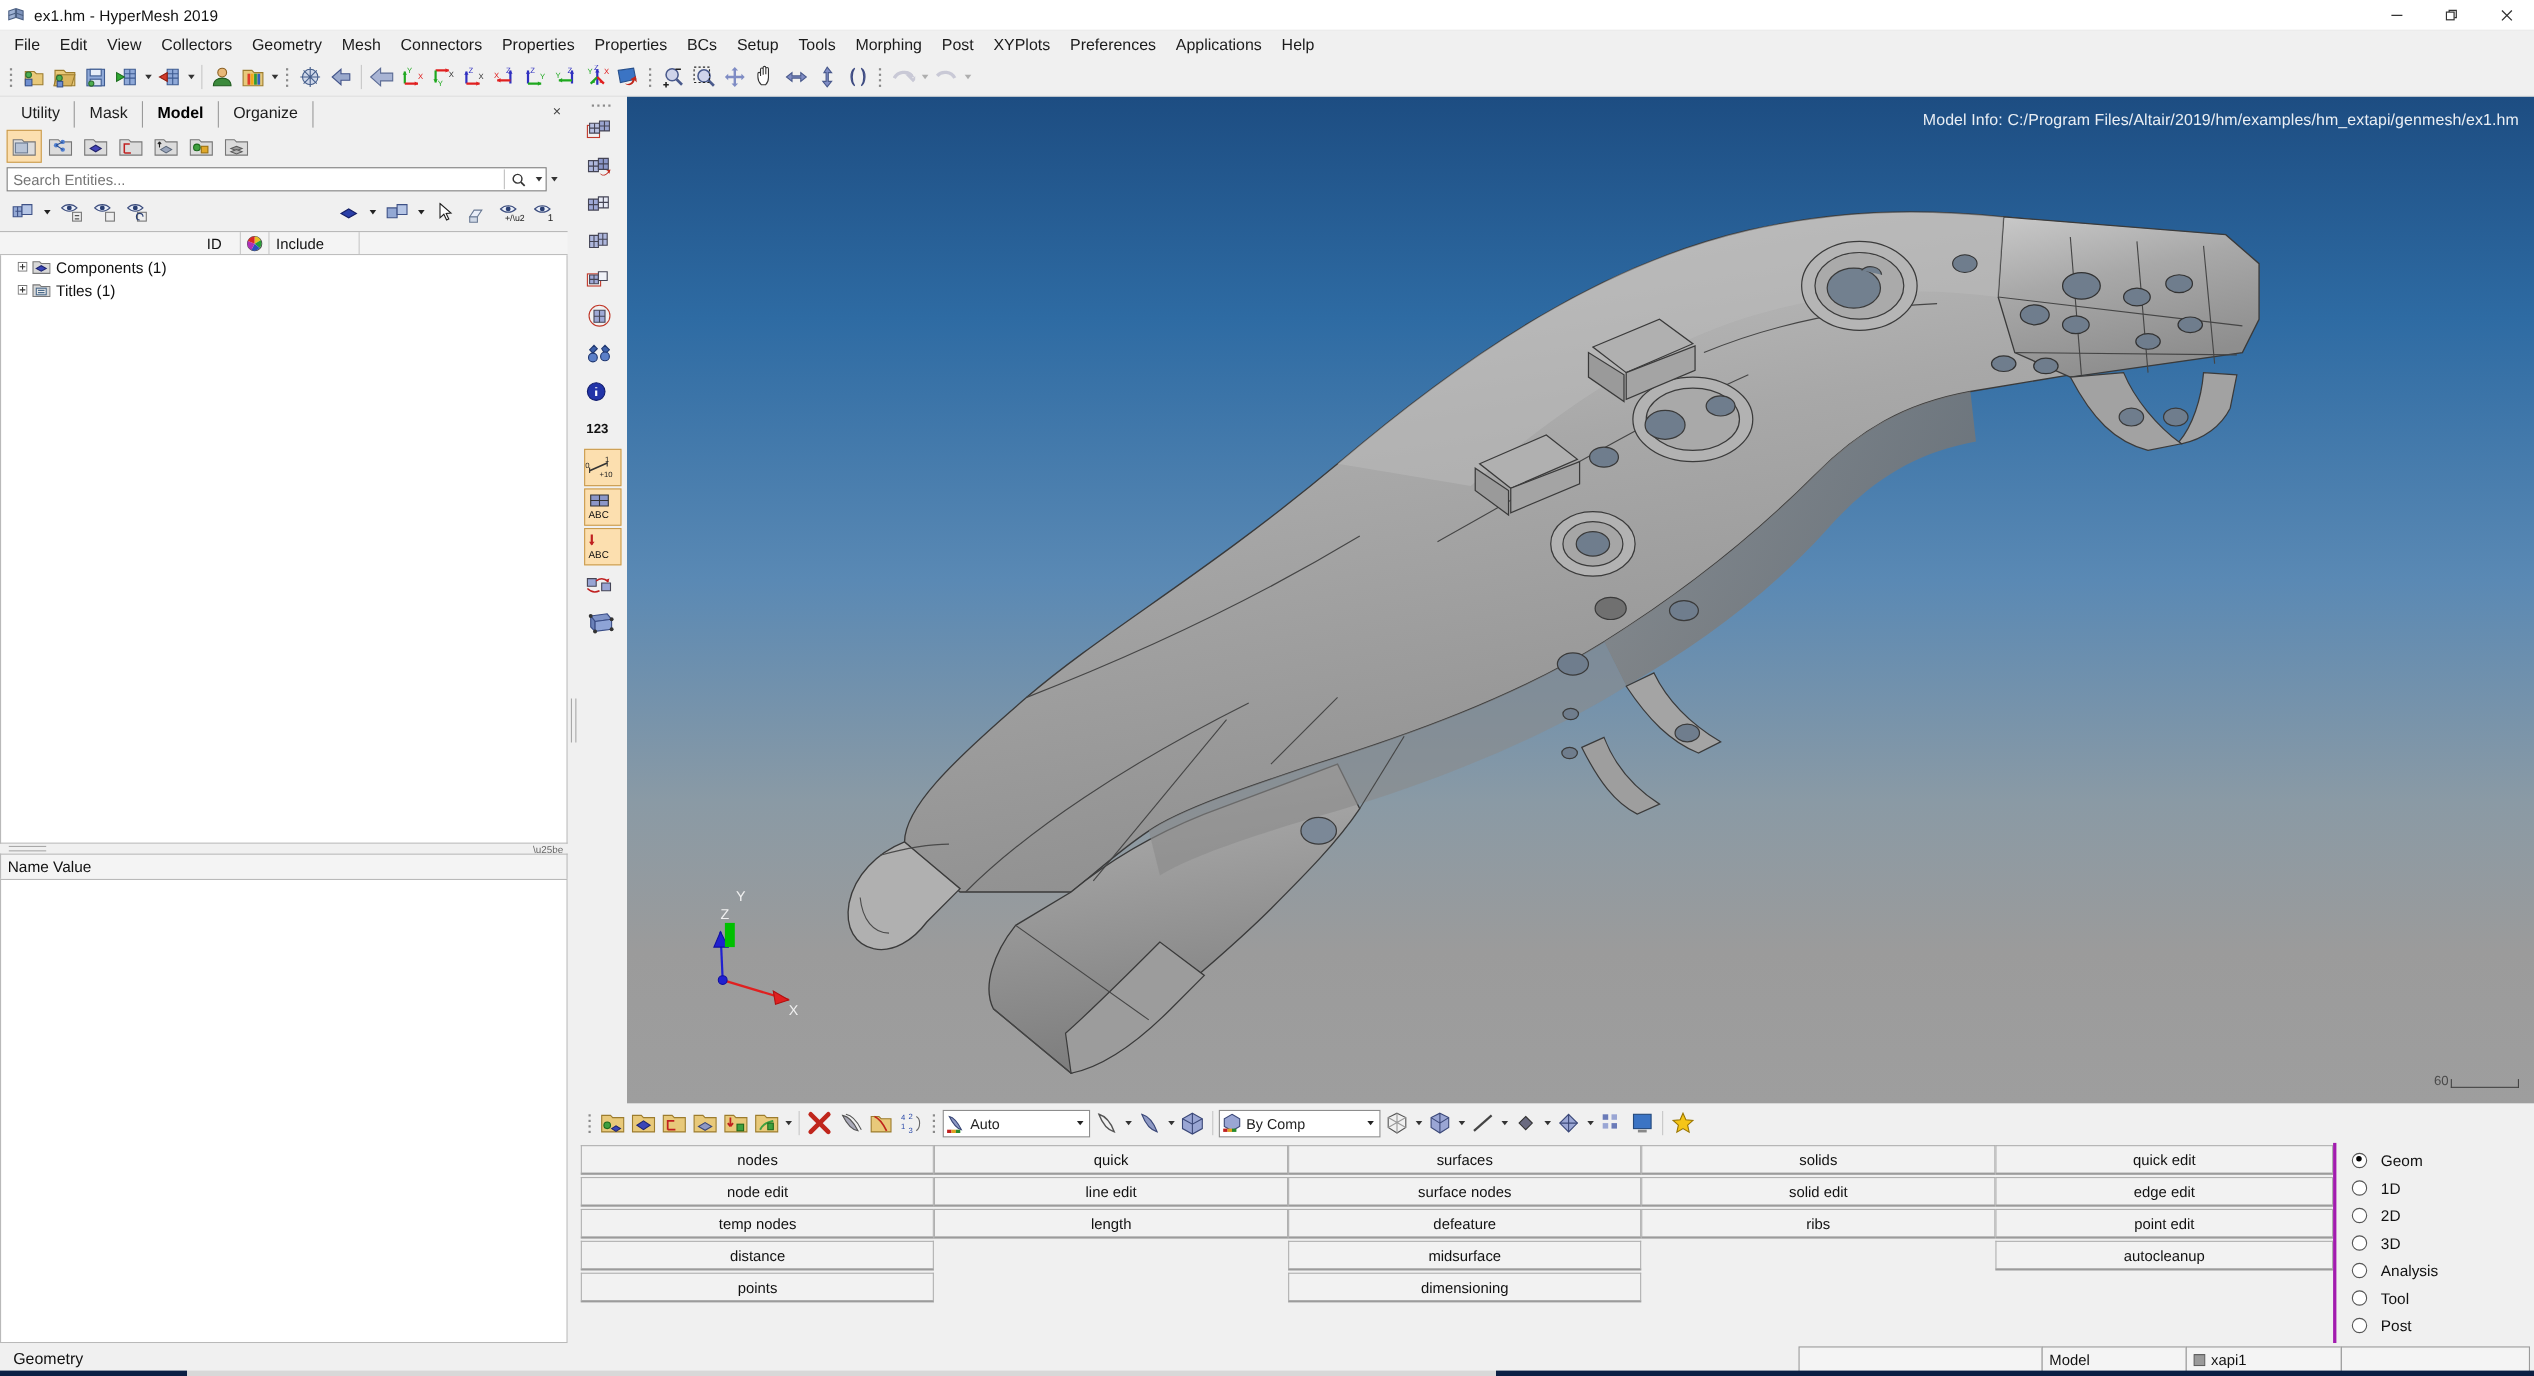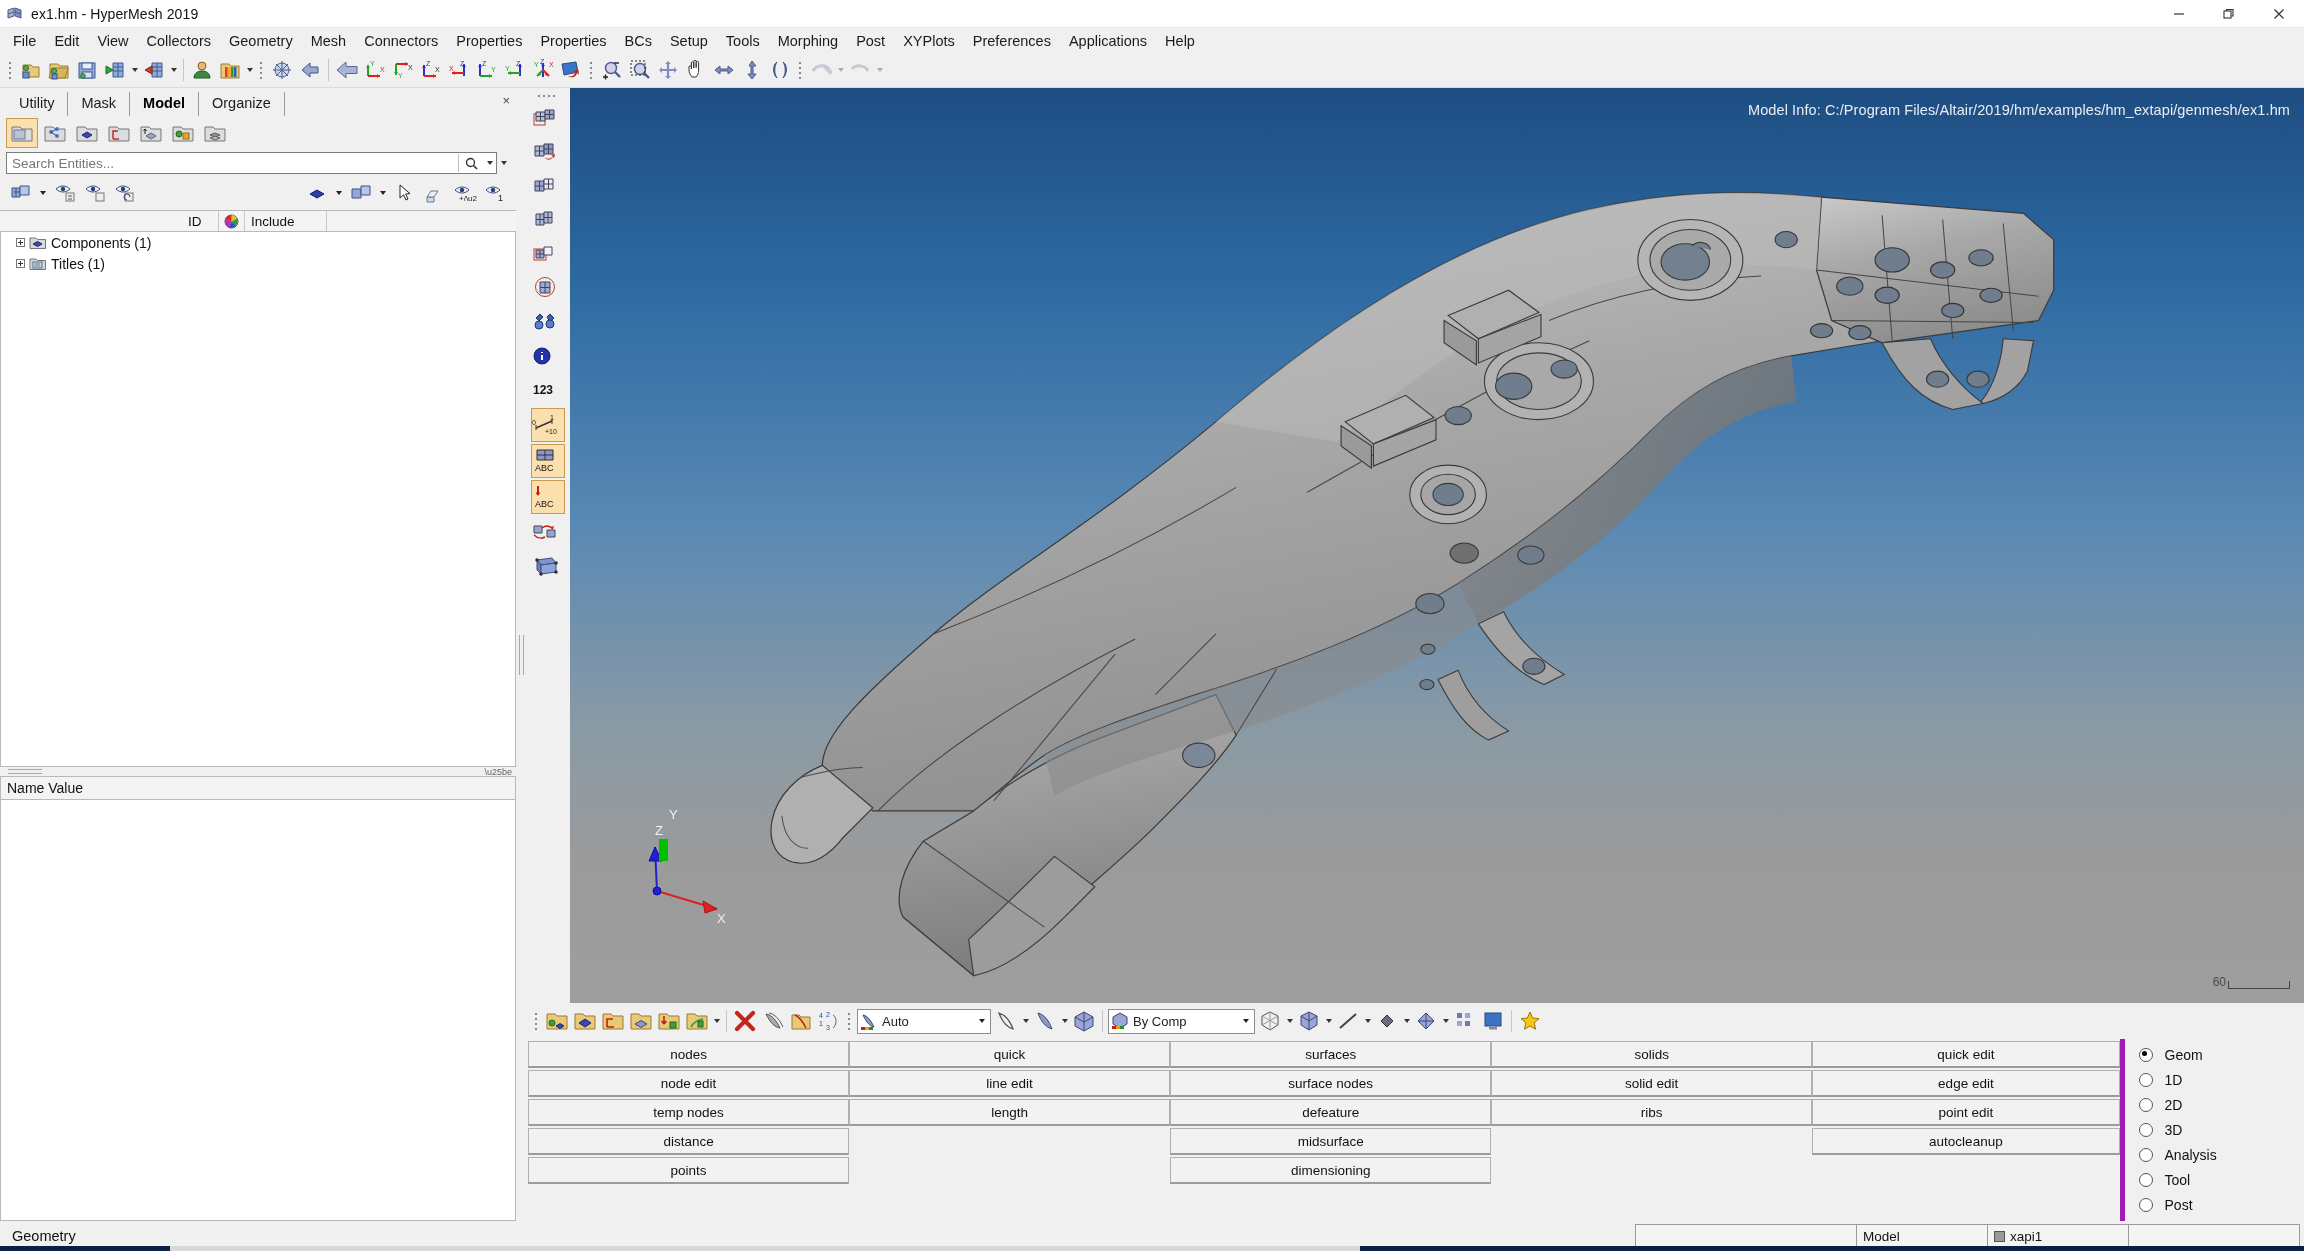--- a/index.html
+++ b/index.html
@@ -111,21 +111,21 @@
   .combo .clabel{font-size:13px;color:#222;padding-left:2px;flex:1 1 auto;}
   .combo .ccaret{width:16px;height:21px;display:flex;align-items:center;justify-content:center;}
   .combo .ccaret:after{content:"";border-left:3.5px solid transparent;border-right:3.5px solid transparent;border-top:4px solid #222;}
 
   
   .panelarea{height:182px;flex:0 0 auto;display:flex;background:#f0f0f0;padding-left:2px;}
   .pcol{display:flex;flex-direction:column;padding-top:2px;}
   .pbtn{height:24px;margin-bottom:2px;background:#f2f2f2;border:1px solid #b0b0b0;border-bottom:2px solid #9b9b9b;
         display:flex;align-items:center;justify-content:center;font-size:13.5px;color:#111;}
   .pbtn.empty{visibility:hidden;}
-  .pmodes{width:168px;display:flex;flex-direction:column;padding:3px 0 0 14px;border-left:5px solid #a21caf;}
+  .pmodes{width:168px;display:flex;flex-direction:column;padding:3px 0 0 14px;border-left:3px solid #a21caf;}
   .pmode{height:25px;display:flex;align-items:center;font-size:14px;color:#111;}
   .radio{width:12px;height:12px;border-radius:50%;border:1.4px solid #555;margin-right:12px;position:relative;background:#fff;}
   .radio.on:after{content:"";position:absolute;left:2.4px;top:2.4px;width:5px;height:5px;border-radius:50%;background:#000;}
 
   
   .statusbar{height:30px;flex:0 0 auto;background:#f0f0f0;display:flex;align-items:center;position:relative;}
   .status-left{font-size:14.5px;color:#111;padding-left:12px;}
   .status-right{margin-left:auto;display:flex;align-items:center;height:22px;padding-right:4px;}
   .sfield{height:22px;border:1px solid #9a9a9a;background:#f4f4f4;display:flex;align-items:center;
           padding:0 6px;font-size:13.5px;color:#111;margin-left:-1px;}

